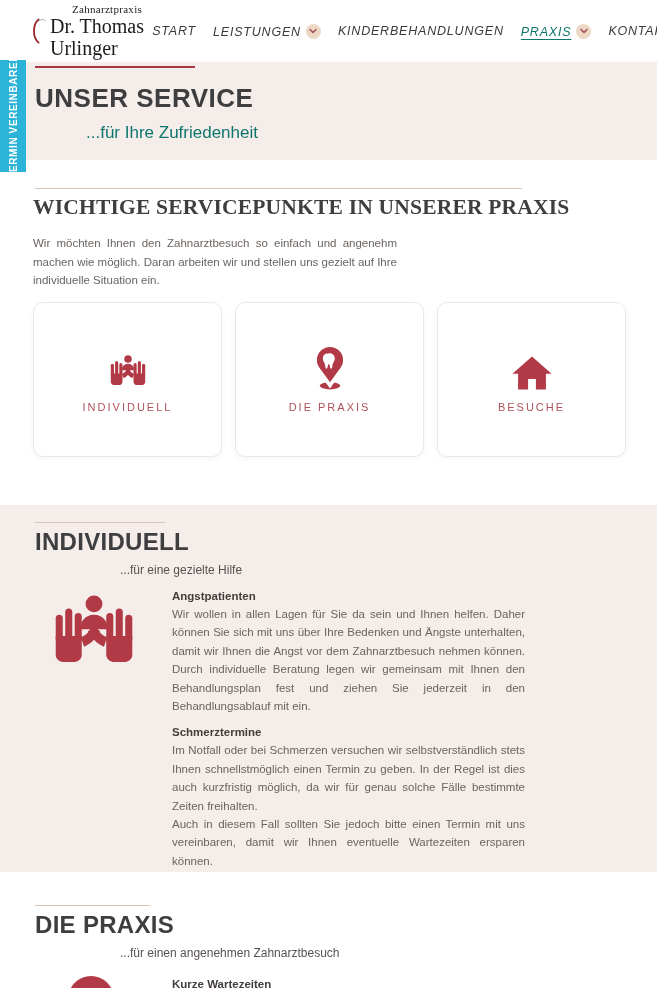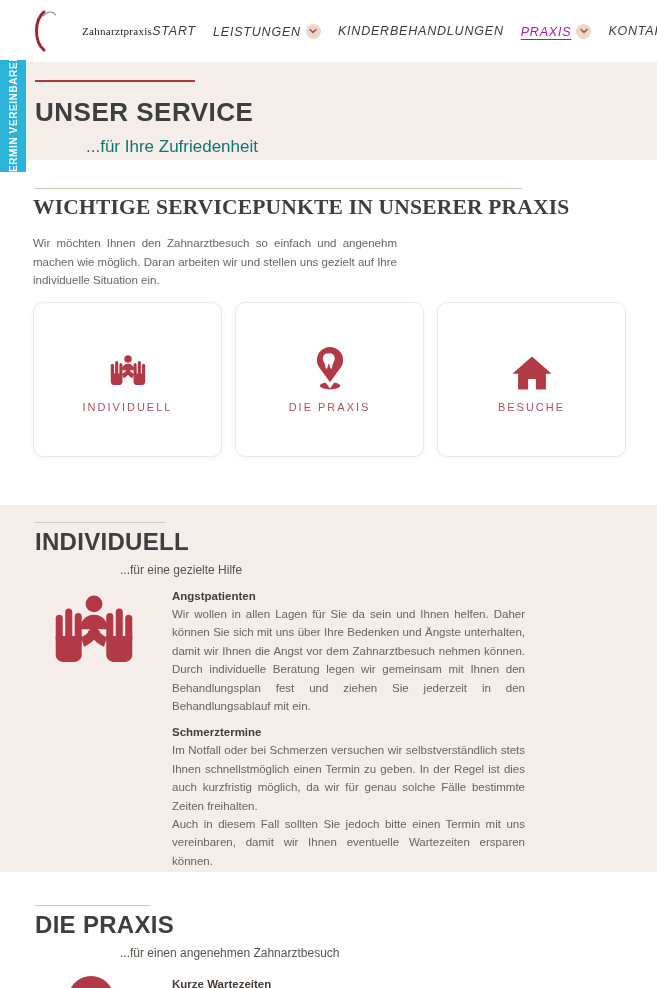--- a/index.html
+++ b/index.html
@@ -9,29 +9,29 @@
 
   
   .header { height:62px; display:flex; align-items:center; justify-content:space-between; padding:0 26px 0 30px; background:#fff; }
   .logo { display:flex; align-items:center; gap:4px; cursor:pointer; }
   .logo-mark { width:26px; height:44px; }
   .logo-text { font-family:"Liberation Serif", serif; color:#1c1c1e; line-height:1.1; }
   .logo-small { font-size:11px; letter-spacing:.3px; padding-left:22px; }
   .logo-name { font-size:20px; font-weight:400; }
   .nav { display:flex; align-items:center; gap:17px; }
   .nav-item { display:flex; align-items:flex-end; gap:5px; font-size:12.5px; letter-spacing:.8px; color:#3a3a3c; text-transform:uppercase; cursor:pointer; white-space:nowrap;font-style:italic; }
-  .nav-item.active .nav-label { color:#a21caf; text-decoration:underline; text-underline-offset:3px; }
+  .nav-item.active .nav-label { color:#0f766e; text-decoration:underline; text-underline-offset:3px; }
   .chev-circle { width:15px; height:15px; border-radius:50%; background:#ecd8c5; display:inline-flex; align-items:center; justify-content:center; flex:0 0 auto; }
 
   
   .side-tab { position:absolute; left:0; top:60px; width:26px; height:112px; background:#2cb4d8; display:flex; align-items:center; justify-content:center; overflow:hidden; cursor:pointer; z-index:5; }
   .side-tab span { writing-mode:vertical-rl; transform:rotate(180deg); color:#fff; font-size:10px; font-weight:700; letter-spacing:.6px; white-space:nowrap; }
 
   
-  .hero { height:98px; background:#f5edea; padding:18px 35px 0 35px; }
+  .hero { height:98px; background:#f5edea; padding:4px 35px 0 35px; }
   .hero-line { width:160px; height:2px; background:#a93a45; margin-bottom:15px; }
   .hero h1 { font-size:26px; font-weight:700; color:#3e3d40; letter-spacing:.5px; }
   .hero-sub { margin-left:51px; margin-top:9px; font-size:17px; color:#0f766e; }
 
   
   .servicepoints { height:345px; background:#fff; padding:28px 31px 0 33px; }
   .divider-tan { height:1px; background:#d8c5b6; }
   .sp-divider { width:487px; margin-left:2px; }
   .servicepoints h2 { font-size:21.5px; font-weight:800; color:#3e3d40; letter-spacing:.2px; margin-top:6px;font-family:Liberation Serif, serif; }
   .sp-intro { margin-top:14px; width:364px; font-size:11.5px; line-height:1.62; color:#6a6460; text-align:justify; }
@@ -66,20 +66,21 @@
 <div class="page">
 
   <div class="header">
     <div class="logo">
       <svg class="logo-mark" viewBox="0 0 26 44">
         <path d="M14 3 C4 11 4 33 14 41" fill="none" stroke="#9e2832" stroke-width="3" stroke-linecap="round"></path>
         <path d="M13 7 C17 2 23 2 26 6" fill="none" stroke="#9aa0a6" stroke-width="1.4" stroke-linecap="round"></path>
       </svg>
       <div class="logo-text">
         <div class="logo-small">Zahnarztpraxis</div>
+        <div class="logo-name">Dr. Thomas Urlinger</div>
       </div>
     </div>
     <div class="nav">
       <div class="nav-item">
         <span class="nav-label">START</span>
       </div>
       <div class="nav-item">
         <span class="nav-label">LEISTUNGEN</span>
         <span class="chev-circle">
           <svg width="8" height="6" viewBox="0 0 8 6">

